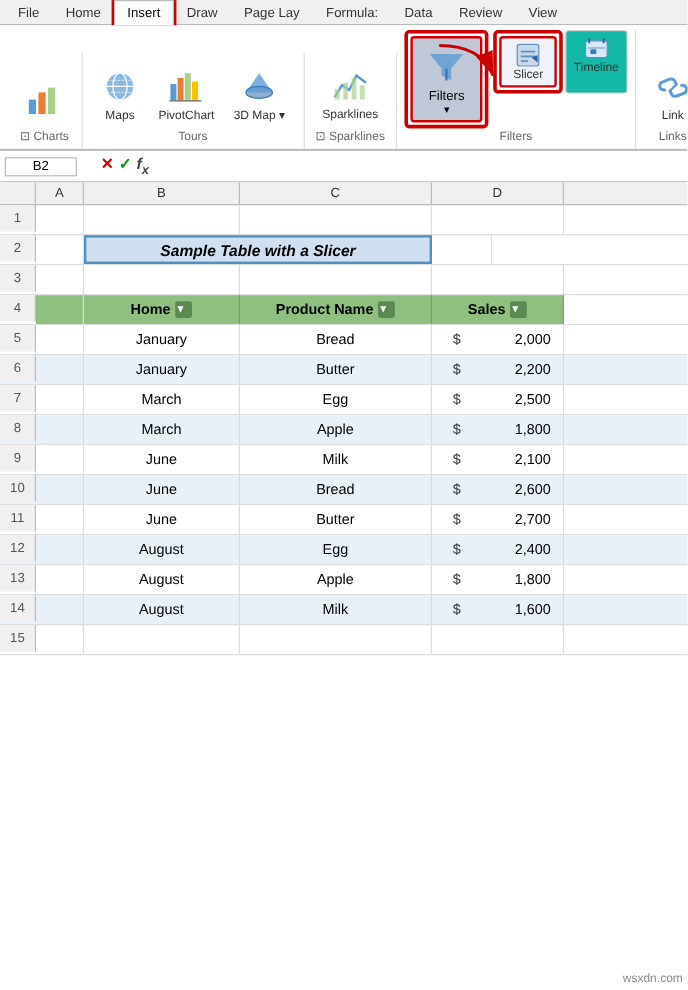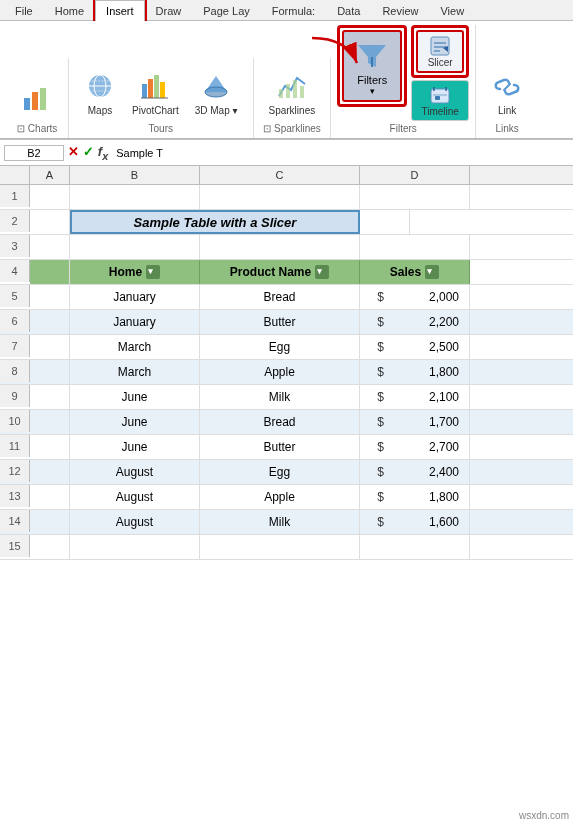--- a/index.html
+++ b/index.html
@@ -190,21 +190,21 @@
       pointer-events: none;
     }
 
     
     .formula-bar {
       display: flex;
       align-items: center;
       background: #fff;
       border-bottom: 1px solid #bbb;
       padding: 2px 4px;
-      gap: 4px;
+      gap: 20px;
       height: 26px;
     }
 
     .cell-ref {
       width: 60px;
       border: 1px solid #bbb;
       padding: 1px 4px;
       font-size: 11px;
       text-align: center;
     }
@@ -477,21 +477,21 @@
               <svg width="34" height="34" viewBox="0 0 34 34">
                 <polygon points="3,6 31,6 21,18 21,28 13,24 13,18 Z" fill="#5b9bd5" opacity="0.8"></polygon>
                 <line x1="17" y1="18" x2="17" y2="28" stroke="#3a7ab5" stroke-width="2"></line>
               </svg>
             </div>
             <span class="btn-label">Filters</span>
             <span style="font-size:9px">▾</span>
           </div>
         </div>
 
-        <div style="display:flex; flex-direction:column; gap:2px; justify-content:flex-start;">
+        <div style="display:flex; flex-direction:row; gap:2px; justify-content:flex-start;">
           <div class="red-outline-box">
             <div class="ribbon-btn-small slicer-box">
               <div class="btn-icon-sm">
                 <svg width="20" height="20" viewBox="0 0 20 20">
                   <rect x="1" y="1" width="18" height="18" rx="2" fill="#c8d8e8" stroke="#6090c0" stroke-width="1"></rect>
                   <line x1="4" y1="7" x2="16" y2="7" stroke="#6090c0" stroke-width="1.5"></line>
                   <line x1="4" y1="11" x2="16" y2="11" stroke="#6090c0" stroke-width="1.5"></line>
                   <line x1="4" y1="15" x2="10" y2="15" stroke="#6090c0" stroke-width="1.5"></line>
                   <polygon points="13,12 18,10 18,16 Z" fill="#3060a0"></polygon>
                 </svg>
@@ -535,21 +535,20 @@
   </div>
 </div>
 
 <div class="formula-bar">
   <input class="cell-ref" value="B2" readonly="" style="">
   <div class="formula-bar-icons">
     <span style="color:#c00; font-weight:bold;">✕</span>
     <span style="color:#090; font-weight:bold;">✓</span>
     <span style="font-style:italic; font-weight:bold; color:#444;">f<sub>x</sub></span>
   </div>
-  <input class="formula-bar-input" value="Sample T" readonly="" style="">
 </div>
 
 <div class="spreadsheet">
 
   <div class="col-headers">
     <div class="col-header-corner"></div>
     <div class="col-header col-a">A</div>
     <div class="col-header col-b">B</div>
     <div class="col-header col-c">C</div>
     <div class="col-header col-d">D</div>
@@ -652,21 +651,21 @@
     </div>
   </div>
 
   <div class="sheet-row table-row-blue">
     <div class="row-num">10</div>
     <div class="cell cell-a" style="background:#e8f0f8;"></div>
     <div class="cell cell-b" style="background:#e8f0f8;">June</div>
     <div class="cell cell-c" style="background:#e8f0f8;">Bread</div>
     <div class="cell cell-d" style="display:flex; width:110px; background:#e8f0f8;">
       <span class="dollar-sign">$</span>
-      <span class="dollar-amount">1,700</span>
+      <span class="dollar-amount">2,600</span>
     </div>
   </div>
 
   <div class="sheet-row table-row-white">
     <div class="row-num">11</div>
     <div class="cell cell-a"></div>
     <div class="cell cell-b">June</div>
     <div class="cell cell-c">Butter</div>
     <div class="cell cell-d" style="display:flex; width:110px;">
       <span class="dollar-sign">$</span>

